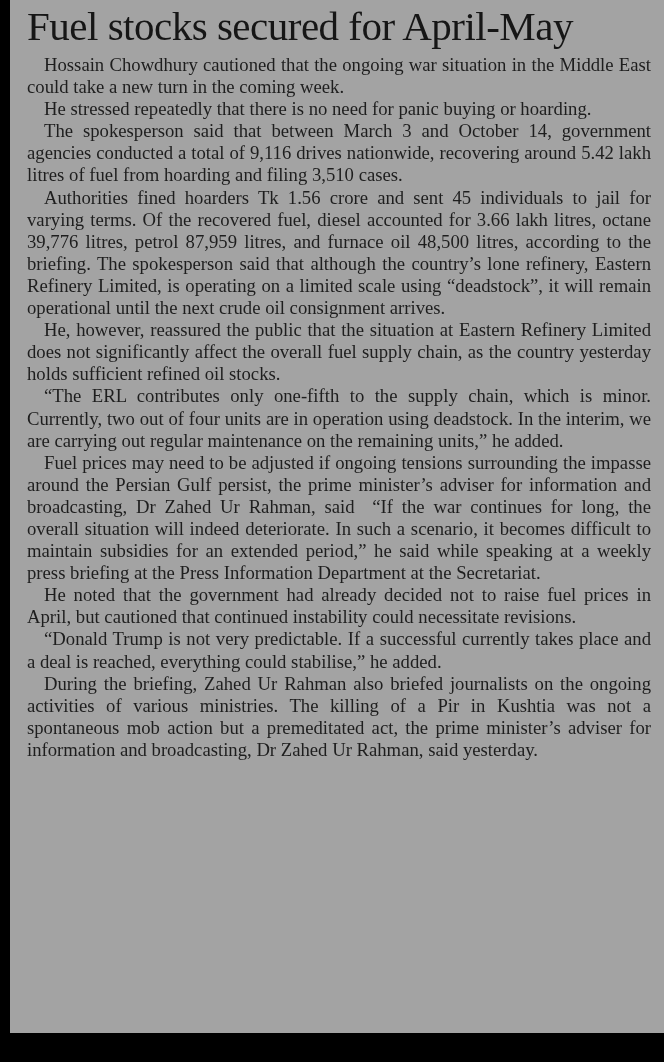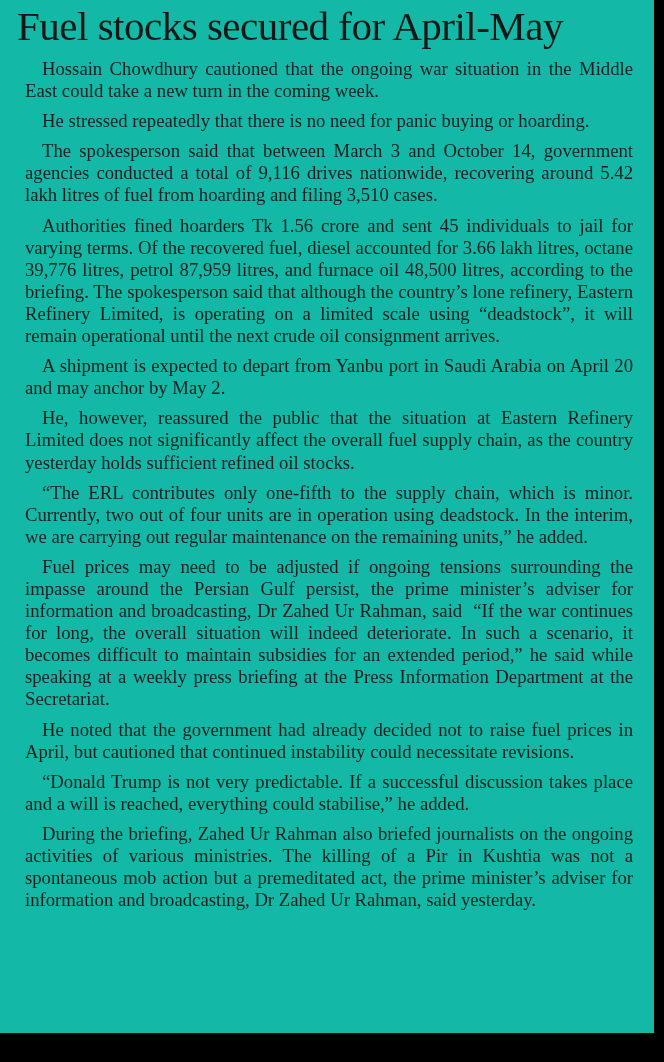--- a/index.html
+++ b/index.html
@@ -8,62 +8,61 @@
   }
   body {
     width: 664px;
     height: 1062px;
     background: #000000;
     position: relative;
     overflow: hidden;
   }
   .paper {
     position: absolute;
-    left: 0;
+    left: 10px;
     top: 0;
     width: 654px;
     height: 1033px;
-    background: #14b8a6;
+    background: #a3a3a3;
     overflow: hidden;
     box-sizing: border-box;
     padding: 2px 13px 0 17px;
   }
   .headline {
     font-family: "Liberation Serif", "DejaVu Serif", serif;
     font-weight: 400;
     font-size: 41px;
     line-height: 48px;
     letter-spacing: -0.5px;
     color: #161616;
     margin: 0 0 4px 0;
     white-space: nowrap;
   }
   .article-body p {
     font-family: "Liberation Serif", "DejaVu Serif", serif;
     font-size: 18.7px;
     line-height: 22.1px;
     text-align: justify;
     text-indent: 17px;
-    margin: 8px;
+    margin: 0;
     color: #1e1e1e;
     hyphens: auto;
     -webkit-hyphens: auto;
   }
 </style>
 </head>
 <body>
 
 <div class="paper">
   <h1 class="headline">Fuel stocks secured for April-May</h1>
   <div class="article-body">
       <p>Hossain Chowdhury cautioned that the ongoing war situation in the Middle East could take a new turn in the coming week.</p>
       <p>He stressed repeatedly that there is no need for panic buying or hoarding.</p>
       <p>The spokesperson said that between March 3 and October 14, government agencies conducted a total of 9,116 drives nationwide, recovering around 5.42 lakh litres of fuel from hoarding and filing 3,510 cases.</p>
       <p>Authorities fined hoarders Tk 1.56 crore and sent 45 individuals to jail for varying terms. Of the recovered fuel, diesel accounted for 3.66 lakh litres, octane 39,776 litres, petrol 87,959 litres, and furnace oil 48,500 litres, according to the briefing. The spokesperson said that although the country’s lone refinery, Eastern Refinery Limited, is operating on a limited scale using “deadstock”, it will remain operational until the next crude oil consignment arrives.</p>
-      <p>A shipment is expected to depart from Yanbu port in Saudi Arabia on April 20 and may anchor by May 2.</p>
       <p>He, however, reassured the public that the situation at Eastern Refinery Limited does not significantly affect the overall fuel supply chain, as the country yesterday holds sufficient refined oil stocks.</p>
       <p>“The ERL contributes only one-fifth to the supply chain, which is minor. Currently, two out of four units are in operation using deadstock. In the interim, we are carrying out regular maintenance on the remaining units,” he added.</p>
       <p>Fuel prices may need to be adjusted if ongoing tensions surrounding the impasse around the Persian Gulf persist, the prime minister’s adviser for information and broadcasting, Dr Zahed Ur Rahman, said &nbsp;“If the war continues for long, the overall situation will indeed deteriorate. In such a scenario, it becomes difficult to maintain subsidies for an extended period,” he said while speaking at a weekly press briefing at the Press Information Department at the Secretariat.</p>
       <p>He noted that the government had already decided not to raise fuel prices in April, but cautioned that continued instability could necessitate revisions.</p>
-      <p>“Donald Trump is not very predictable. If a successful discussion takes place and a will is reached, everything could stabilise,” he added.</p>
+      <p>“Donald Trump is not very predictable. If a successful currently takes place and a deal is reached, everything could stabilise,” he added.</p>
       <p>During the briefing, Zahed Ur Rahman also briefed journalists on the ongoing activities of various ministries. The killing of a Pir in Kushtia was not a spontaneous mob action but a premeditated act, the prime minister’s adviser for information and broadcasting, Dr Zahed Ur Rahman, said yesterday.</p>
     </div>
 </div>
 
 </body></html>

